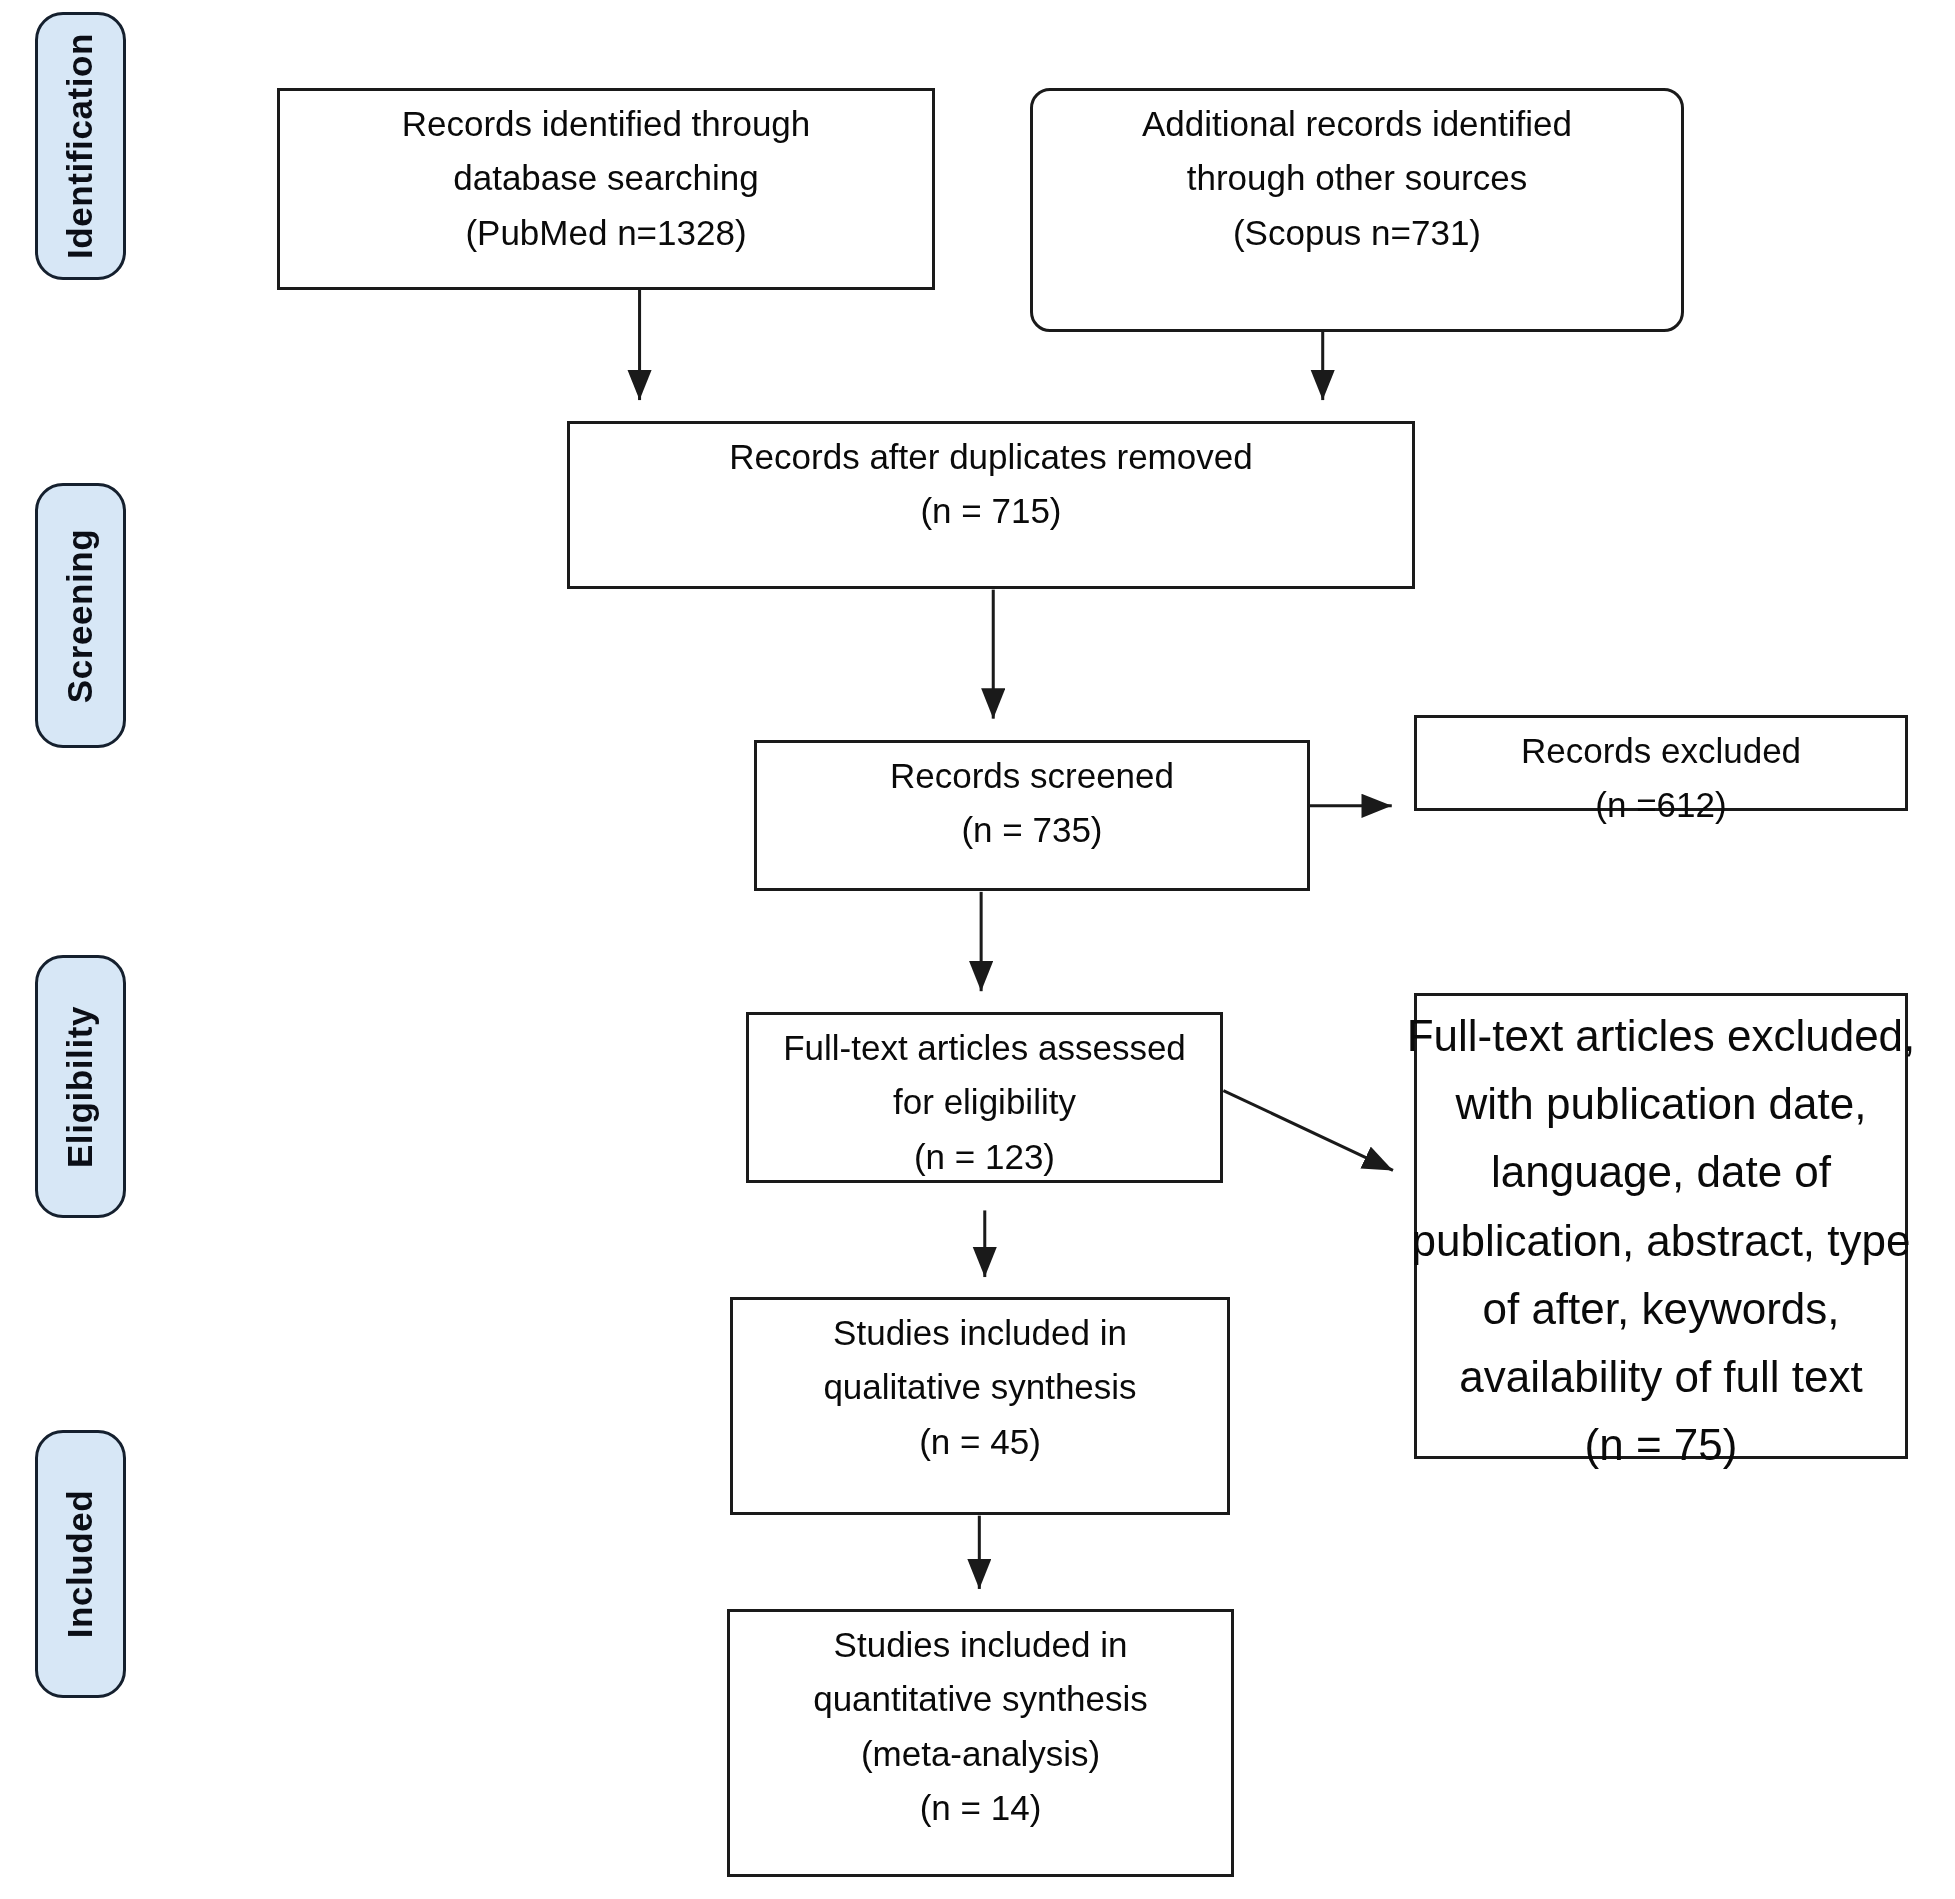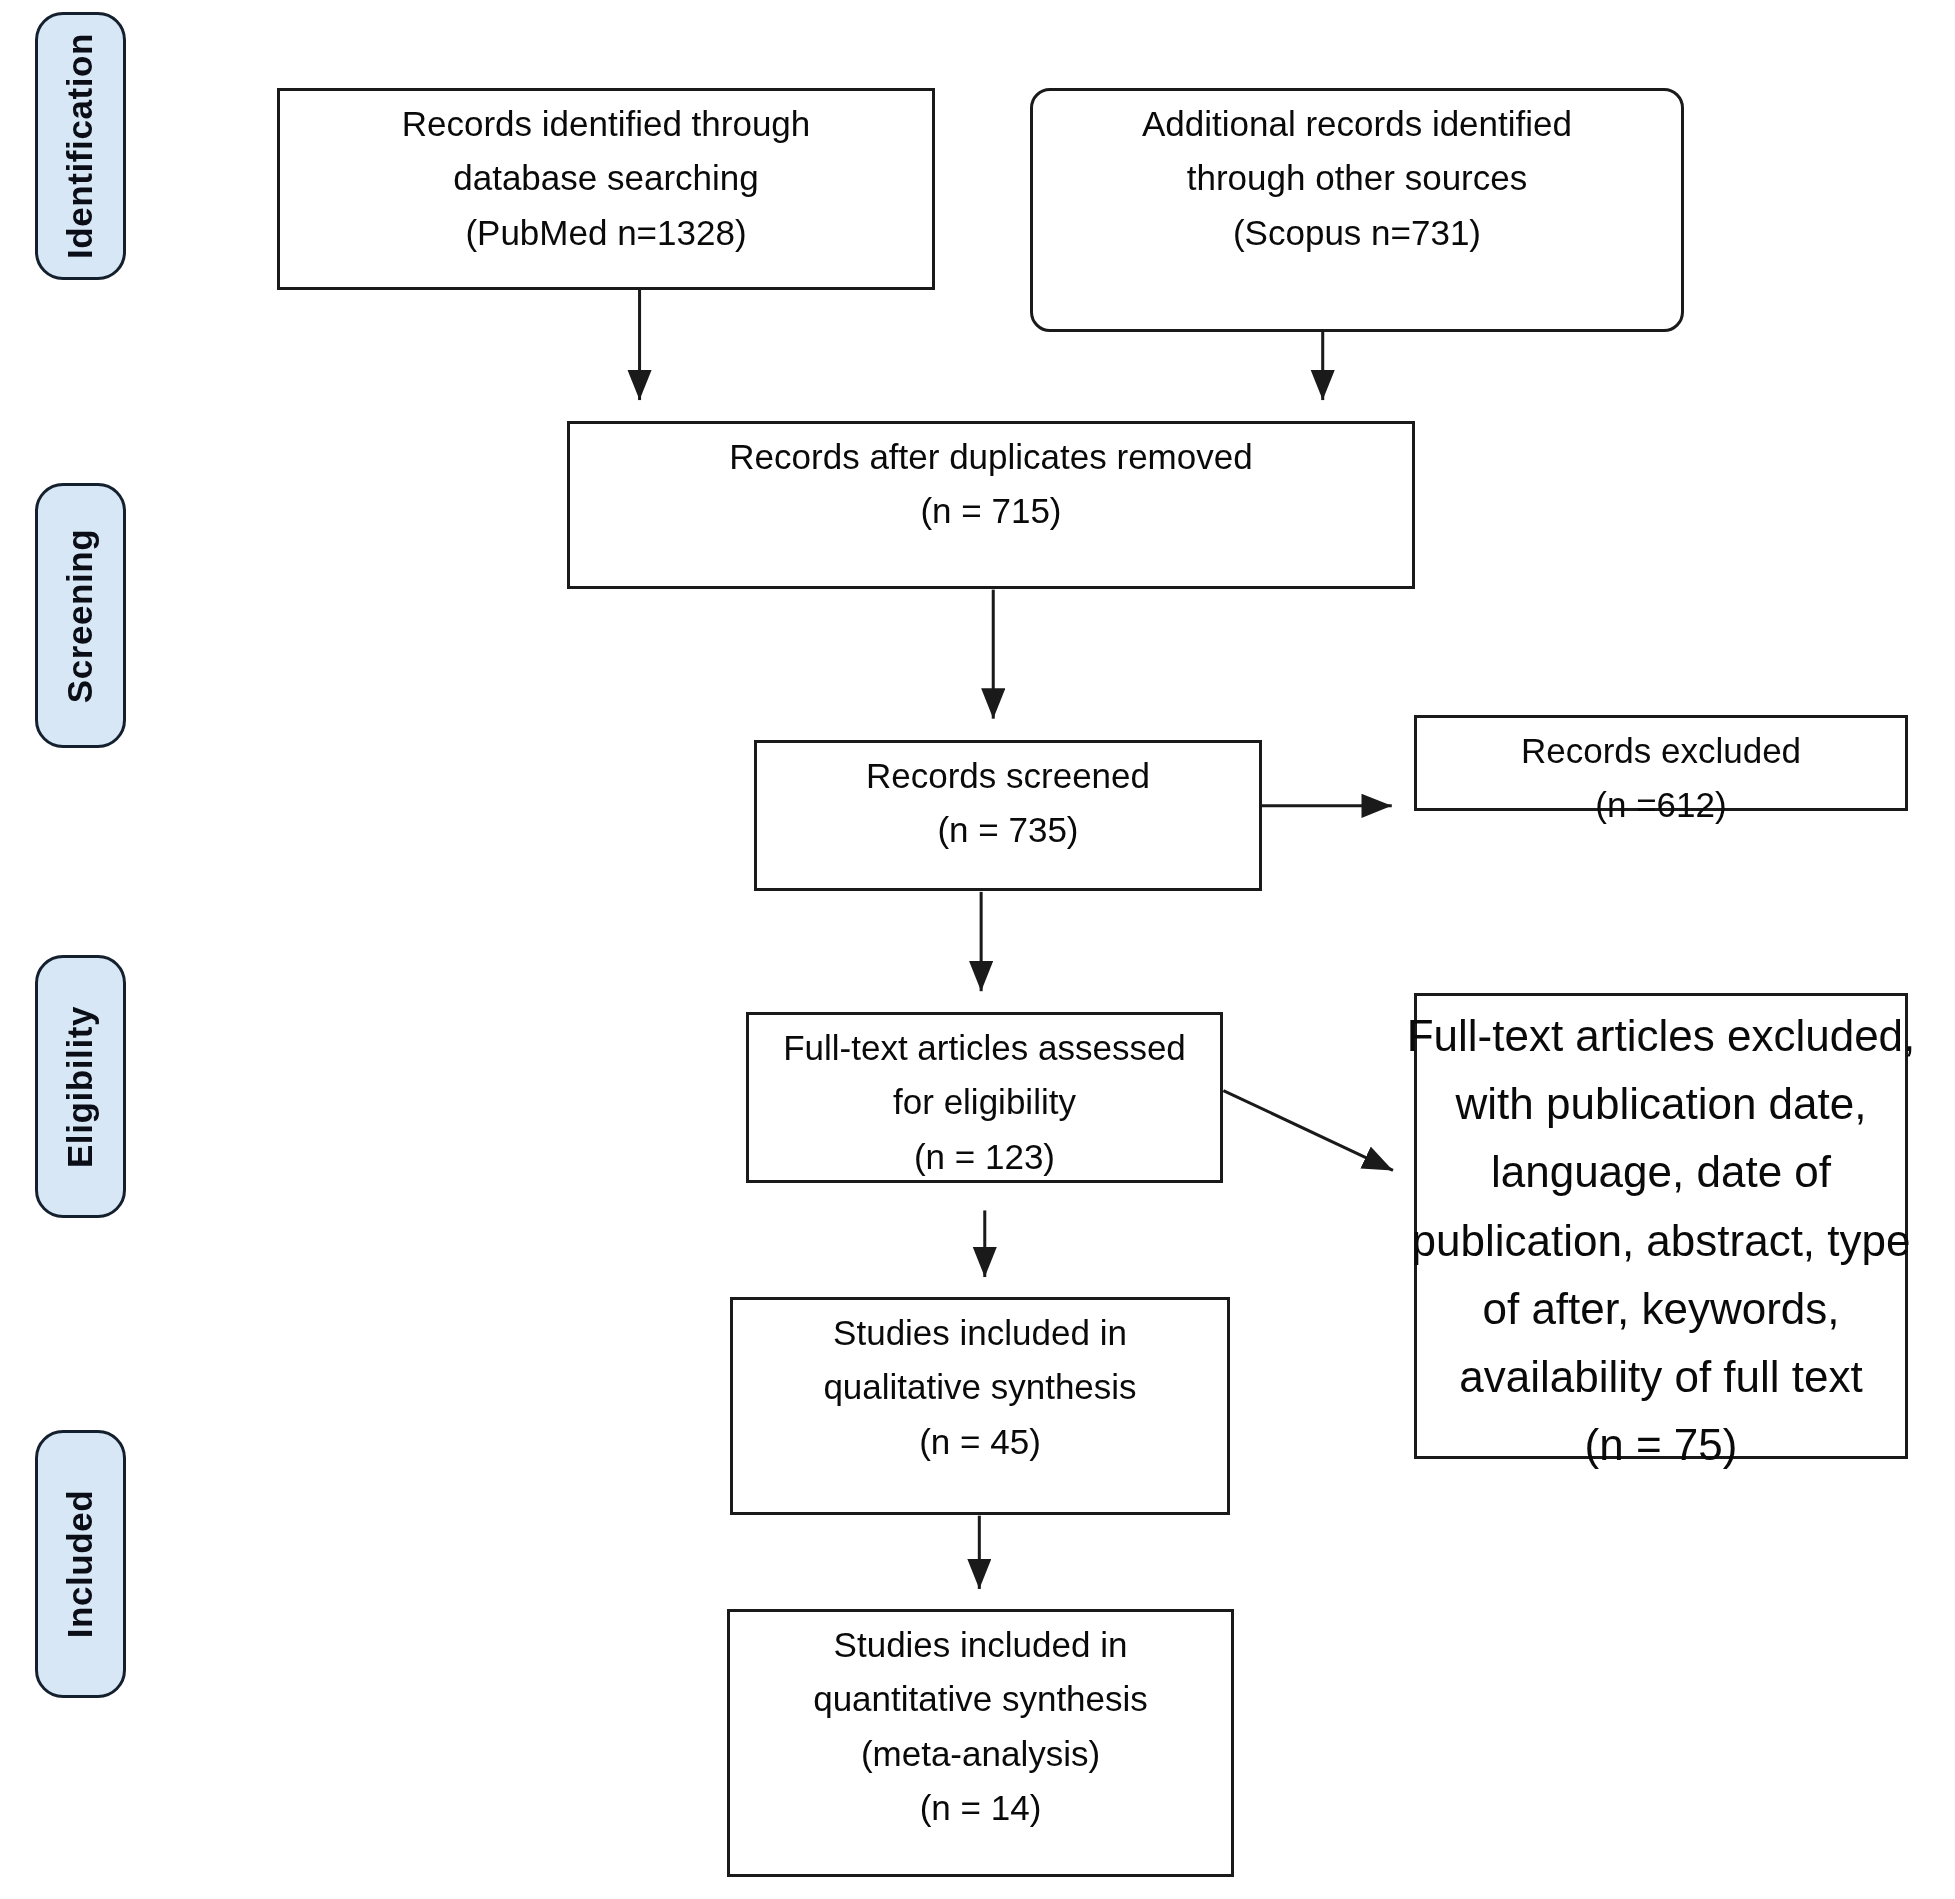--- a/index.html
+++ b/index.html
@@ -99,21 +99,21 @@
     <div class="line">Additional records identified</div>
     <div class="line">through other sources</div>
     <div class="line">(Scopus n=731)</div>
   </div>
 
   <div class="box" style="left:567px; top:421px; width:848px; height:168px;">
     <div class="line">Records after duplicates removed</div>
     <div class="line">(n = 715)</div>
   </div>
 
-  <div class="box" style="left:754px; top:740px; width:508px; height:151px;">
+  <div class="box" style="left:754px; top:740px; width:556px; height:151px;">
     <div class="line">Records screened</div>
     <div class="line">(n = 735)</div>
   </div>
 
   <div class="box" style="left:1414px; top:715px; width:494px; height:96px;">
     <div class="line">Records excluded</div>
     <div class="line">(n =612)</div>
   </div>
 
   <div class="box" style="left:746px; top:1012px; width:477px; height:171px;">

